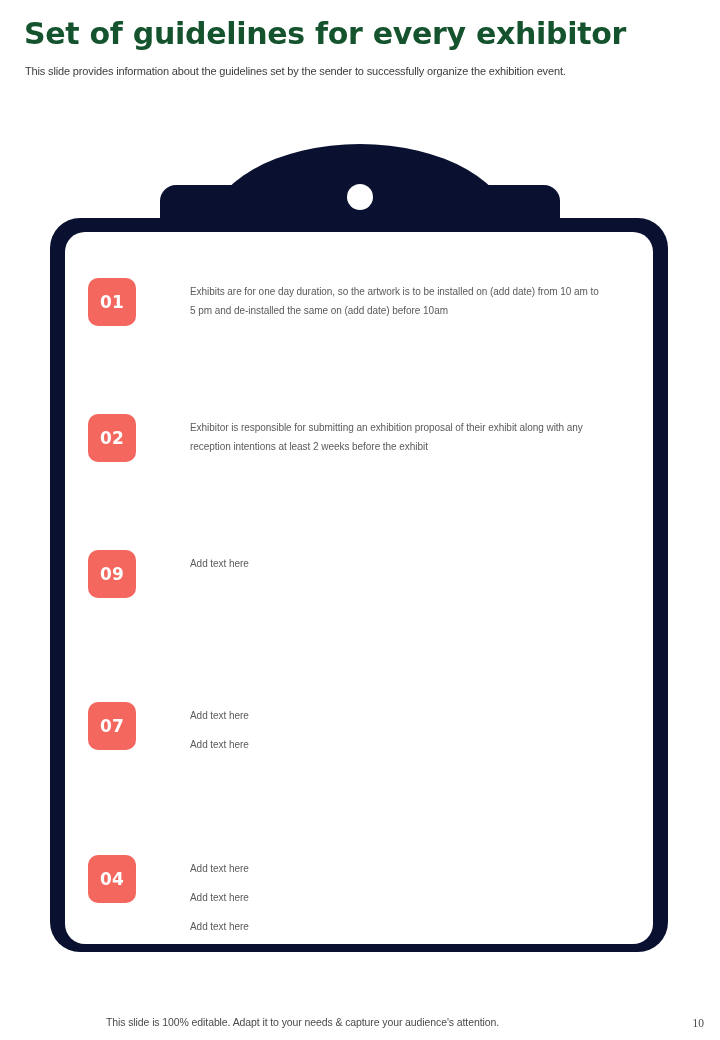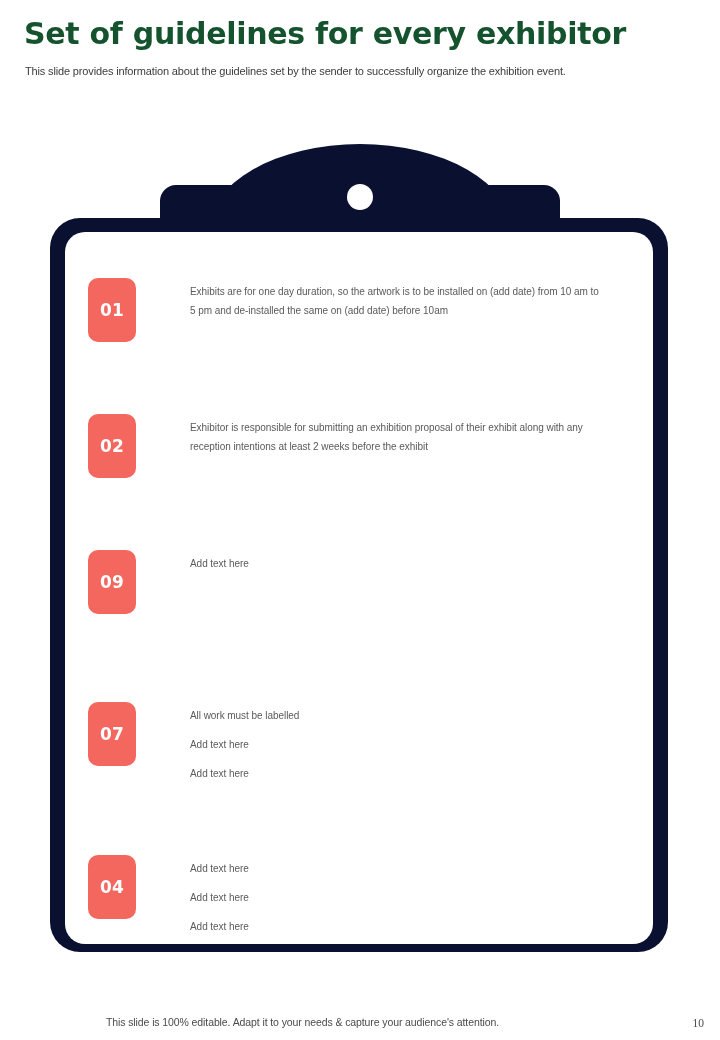--- a/index.html
+++ b/index.html
@@ -109,21 +109,21 @@
   .row {
     position: absolute;
     left: 88px;
     width: 540px;
   }
   .badge {
     position: absolute;
     left: 0;
     top: 0;
     width: 48px;
-    height: 64px;
+    height: 48px;
     border-radius: 10px;
     background: #f4675e;
     color: #ffffff;
     font-family: "DejaVu Sans", sans-serif;
     font-size: 17px;
     font-weight: bold;
     display: flex;
     align-items: center;
     justify-content: center;
     letter-spacing: 0.2px;
@@ -205,21 +205,20 @@
   <div class="row row-3">
     <div class="badge">09</div>
     <div class="row-text">
       <p>Add text here</p>
     </div>
   </div>
 
   <div class="row row-4">
     <div class="badge">07</div>
     <div class="row-text">
-      <p>All work must be labelled</p>
       <p>Add text here</p>
       <p>Add text here</p>
     </div>
   </div>
 
   <div class="row row-5">
     <div class="badge">04</div>
     <div class="row-text">
       <p>Add text here</p>
       <p>Add text here</p>

